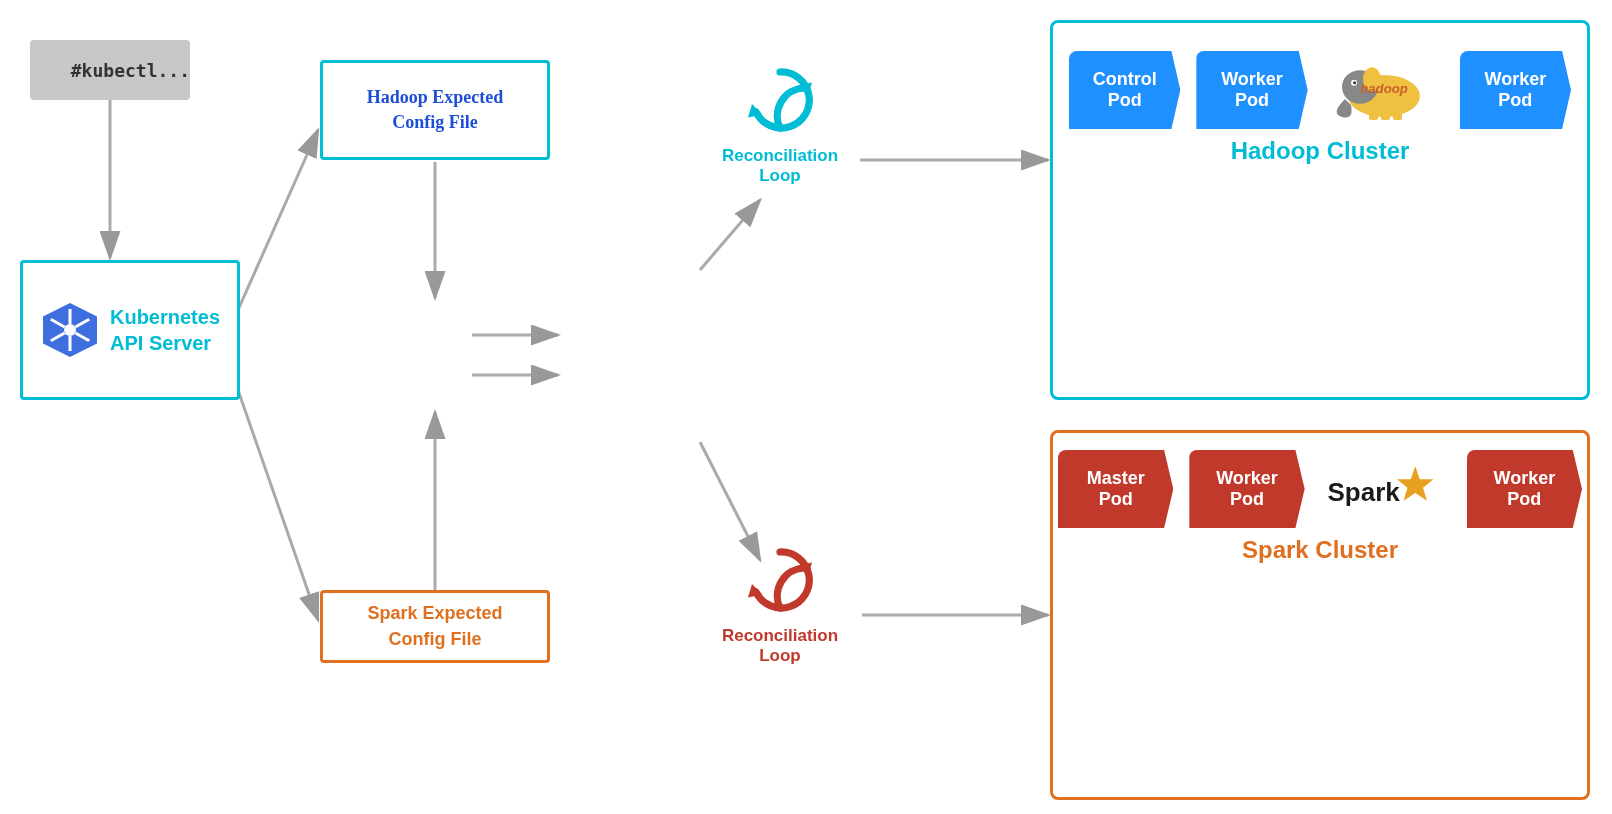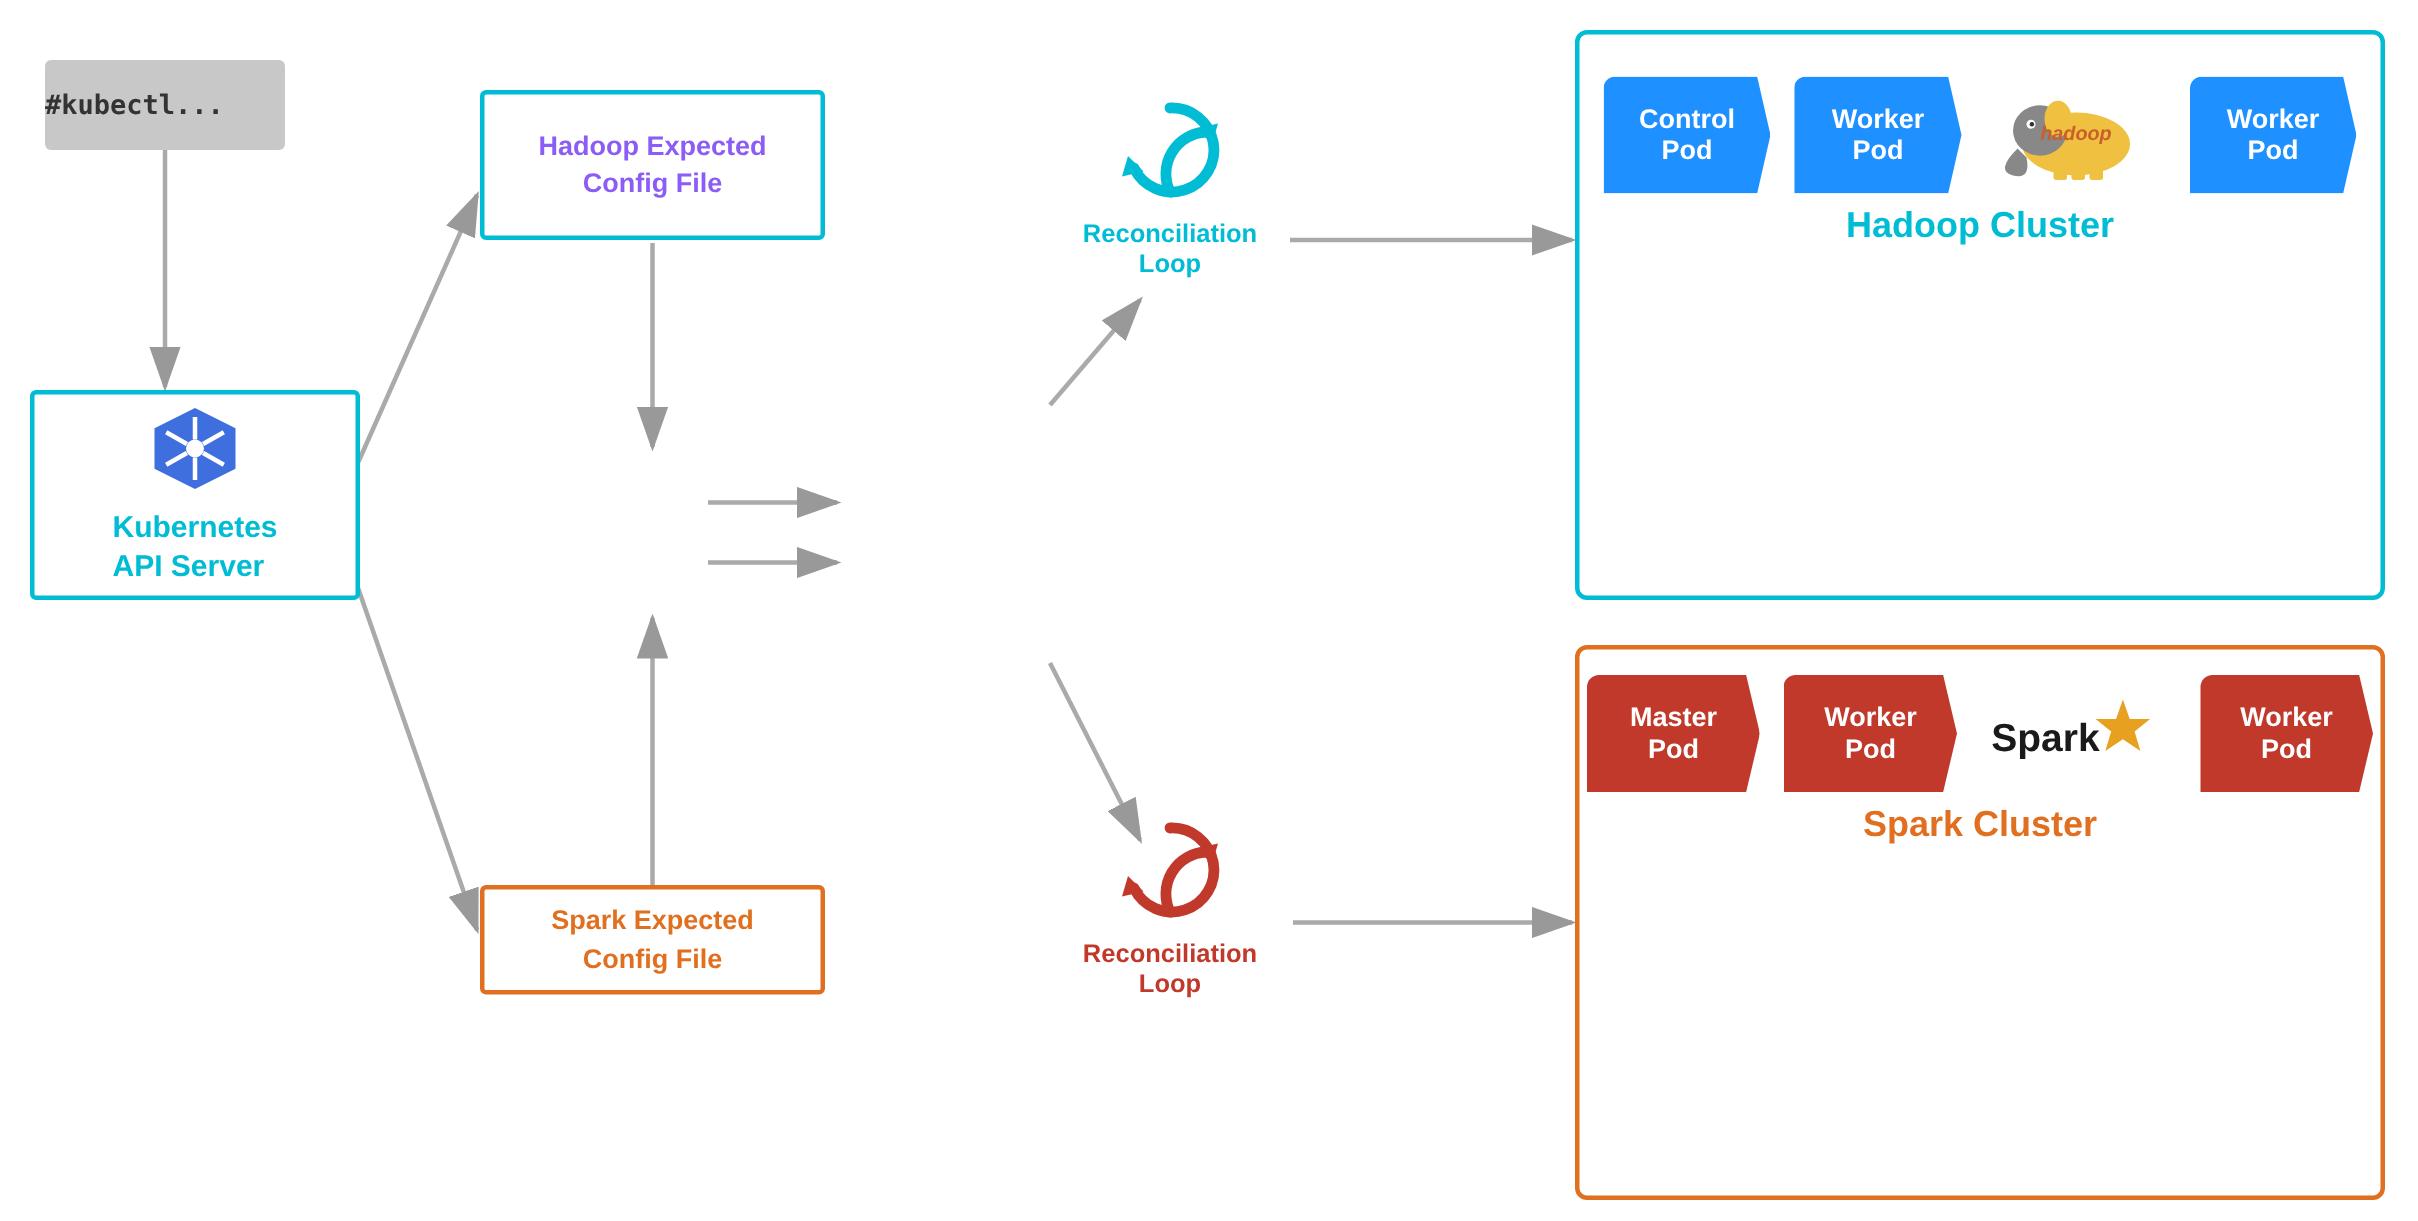--- a/index.html
+++ b/index.html
@@ -22,42 +22,42 @@
     .kubectl-box {
       position: absolute;
       top: 40px;
       left: 30px;
       width: 160px;
       height: 60px;
       background: #c8c8c8;
       border-radius: 4px;
       display: flex;
       align-items: center;
-      justify-content: flex-start;
+      justify-content: flex-end;
     }
     .kubectl-box span {
       font-family: monospace;
       font-size: 18px;
       color: #333;
       font-weight: bold;
     }
 
     
     .k8s-box {
       position: absolute;
       top: 260px;
       left: 20px;
       width: 220px;
       height: 140px;
       border: 3px solid #00bcd4;
       border-radius: 4px;
       display: flex;
       align-items: center;
       justify-content: center;
-      flex-direction: column;
+      flex-direction: row;
       gap: 10px;
       background: #fff;
     }
     .k8s-text {
       font-size: 20px;
       color: #00bcd4;
       font-weight: bold;
       line-height: 1.3;
     }
 
@@ -70,24 +70,25 @@
       height: 100px;
       border: 3px solid #00bcd4;
       border-radius: 4px;
       display: flex;
       align-items: center;
       justify-content: center;
       background: #fff;
     }
     .hadoop-config-text {
       font-size: 18px;
-      color: #8b5cf6;
+      color: #1d4ed8;
       font-weight: bold;
       text-align: center;
       line-height: 1.4;
+      font-family: Liberation Serif, serif;
     }
 
     
     .spark-config-box {
       position: absolute;
       top: 590px;
       left: 320px;
       width: 230px;
       height: 73px;
       border: 3px solid #e07020;

